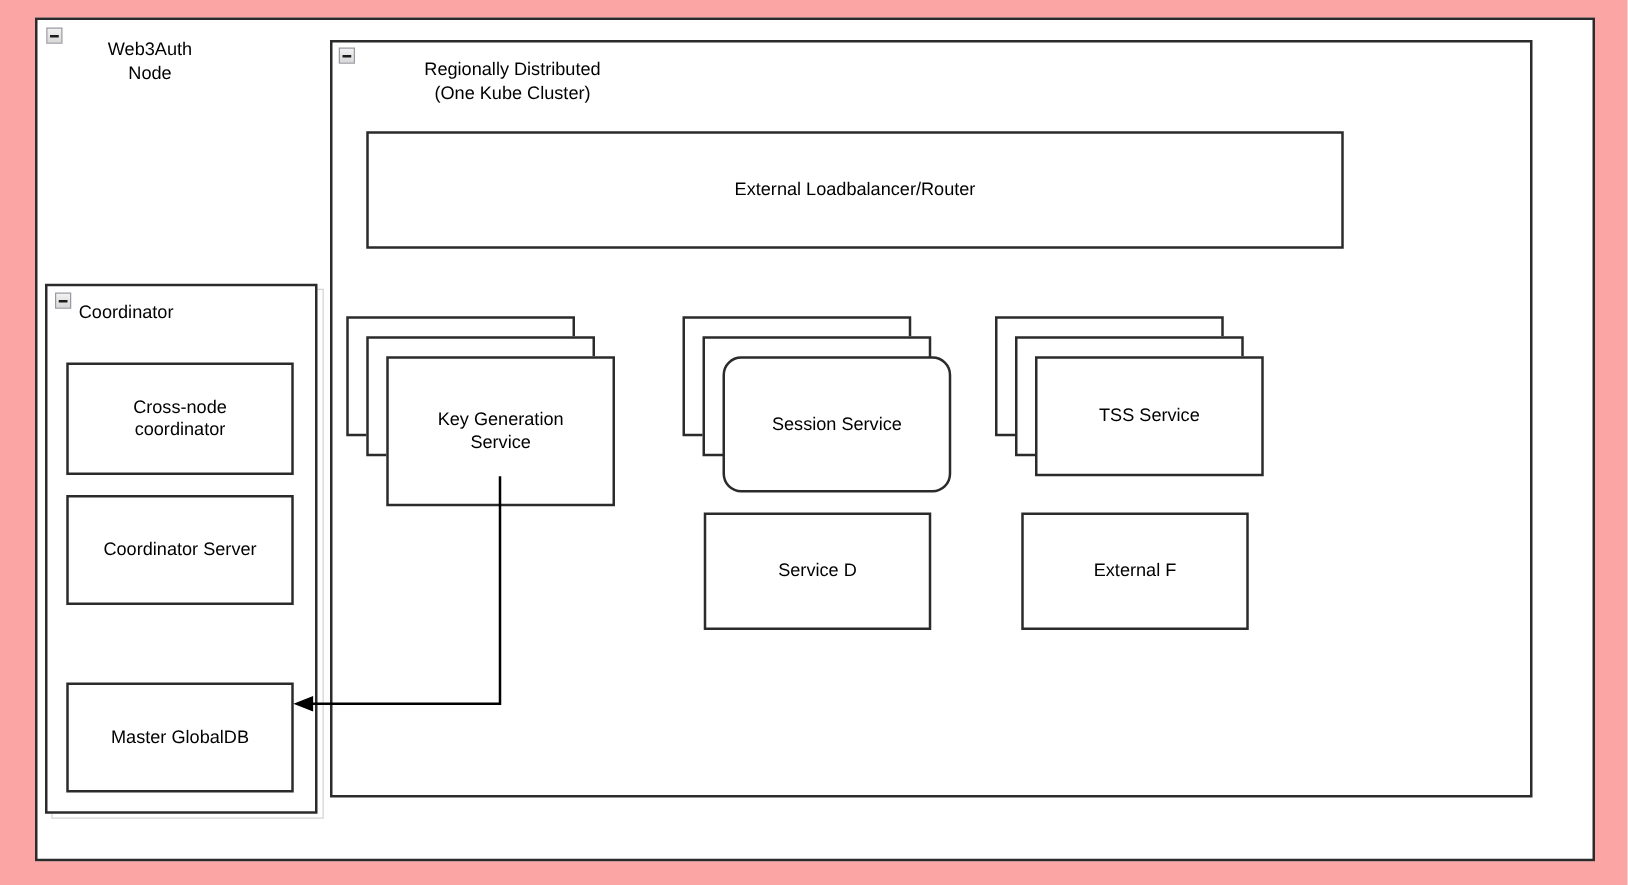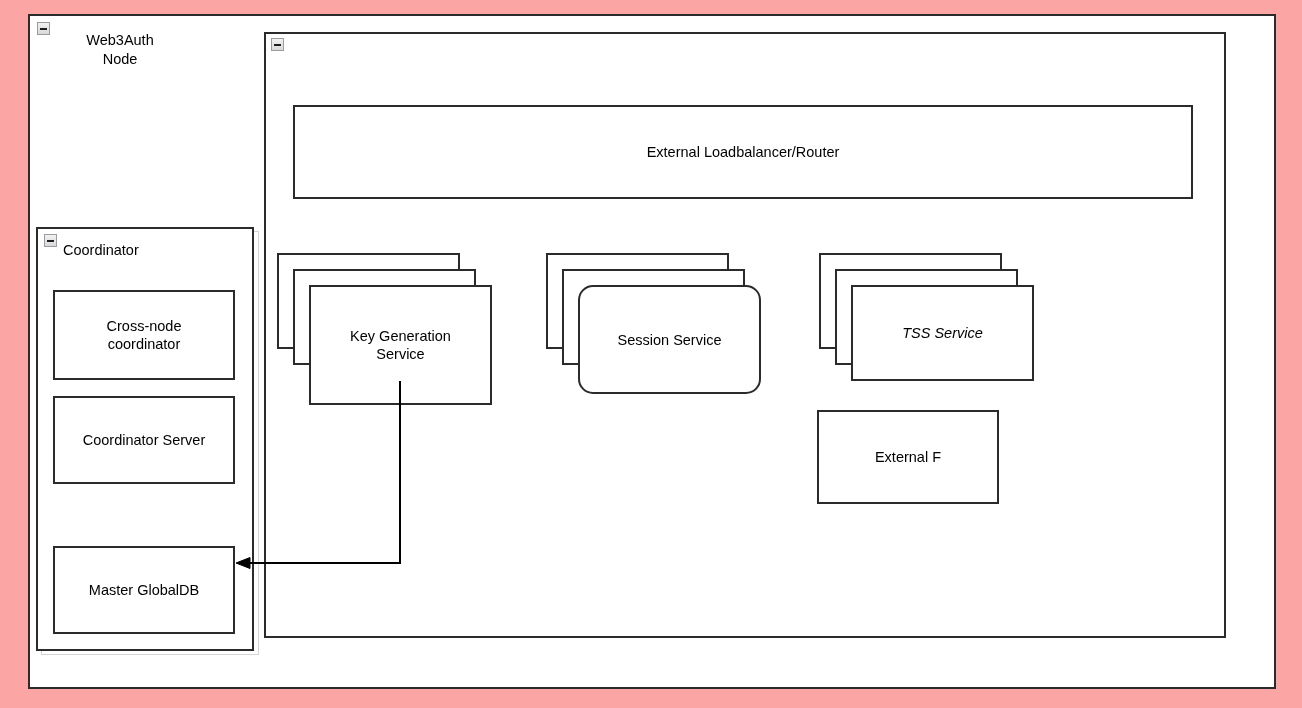--- a/index.html
+++ b/index.html
@@ -120,22 +120,24 @@
 
 <div id="canvas">
 
   <div class="container-box" style="left:28px; top:14px; width:1248px; height:675px;"></div>
   <div class="collapse-icon" style="left:37px; top:22px;"></div>
   <div class="container-title" style="left:55px; top:31px; width:130px;">Web3Auth
 Node</div>
 
   <div class="container-box" style="left:264px; top:32px; width:962px; height:606px;"></div>
   <div class="collapse-icon" style="left:271px; top:38px;"></div>
+  <div class="container-title" style="left:290px; top:47px; width:240px;">Regionally Distributed
+(One Kube Cluster)</div>
 
-  <div class="node-box" style="left:293px; top:105px; width:900px; height:94px;align-items:center;">
+  <div class="node-box" style="left:293px; top:105px; width:782px; height:94px;align-items:center;">
     <span class="node-label">External Loadbalancer/Router</span>
   </div>
 
   <div class="shadow-frame" style="left:41px; top:231px; width:218px; height:424px;"></div>
   <div class="container-box" style="left:36px; top:227px; width:218px; height:424px;"></div>
   <div class="collapse-icon" style="left:44px; top:234px;"></div>
   <div class="container-title" style="left:63px; top:241px; width:150px; text-align:left;">Coordinator</div>
 
   <div class="node-box" style="left:53px; top:290px; width:182px; height:90px;">
     <span class="node-label">Cross-node
@@ -160,28 +162,31 @@
   </div>
 
   <div class="stack-group" style="left:546px; top:253px; width:215px; height:128px;">
     <div class="stack-layer" style="left:0px; top:0px; width:183px; height:96px;"></div>
     <div class="stack-layer" style="left:16px; top:16px; width:183px; height:96px;"></div>
     <div class="stack-front" style="left:32px; top:32px; width:183px; height:109px;border-radius:15px;">
       <span class="node-label">Session Service</span>
     </div>
   </div>
 
-  <div class="stack-group" style="left:819px; top:253px; width:215px; height:121px;font-style:italic;">
+  <div class="stack-group" style="left:796px; top:253px; width:215px; height:121px;">
     <div class="stack-layer" style="left:0px; top:0px; width:183px; height:96px;"></div>
     <div class="stack-layer" style="left:16px; top:16px; width:183px; height:96px;"></div>
     <div class="stack-front" style="left:32px; top:32px; width:183px; height:96px;">
       <span class="node-label">TSS Service</span>
     </div>
   </div>
 
+  <div class="node-box" style="left:563px; top:410px; width:182px; height:94px;">
+    <span class="node-label">Service D</span>
+  </div>
 
   <div class="node-box" style="left:817px; top:410px; width:182px; height:94px;">
     <span class="node-label">External F</span>
   </div>
 
   <svg id="connectors" viewBox="0 0 1302 708" xmlns="http://www.w3.org/2000/svg">
     <g>
       <path d="M 400 381 L 400 563 L 244 563" fill="none" stroke="#000000" stroke-width="2"></path>
       <path d="M 236 563 L 250 557.5 L 250 568.5 Z" fill="#000000" stroke="#000000" stroke-width="1"></path>
     </g>

